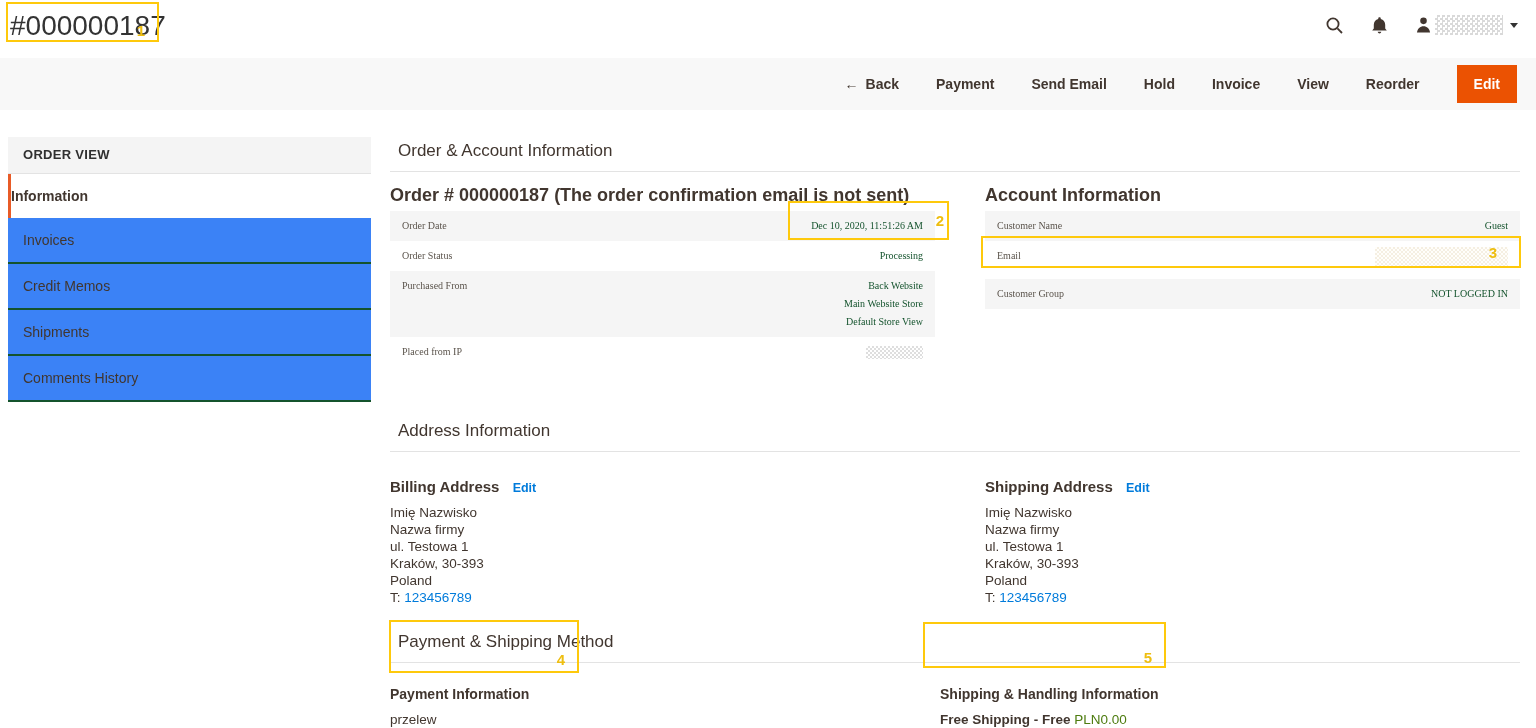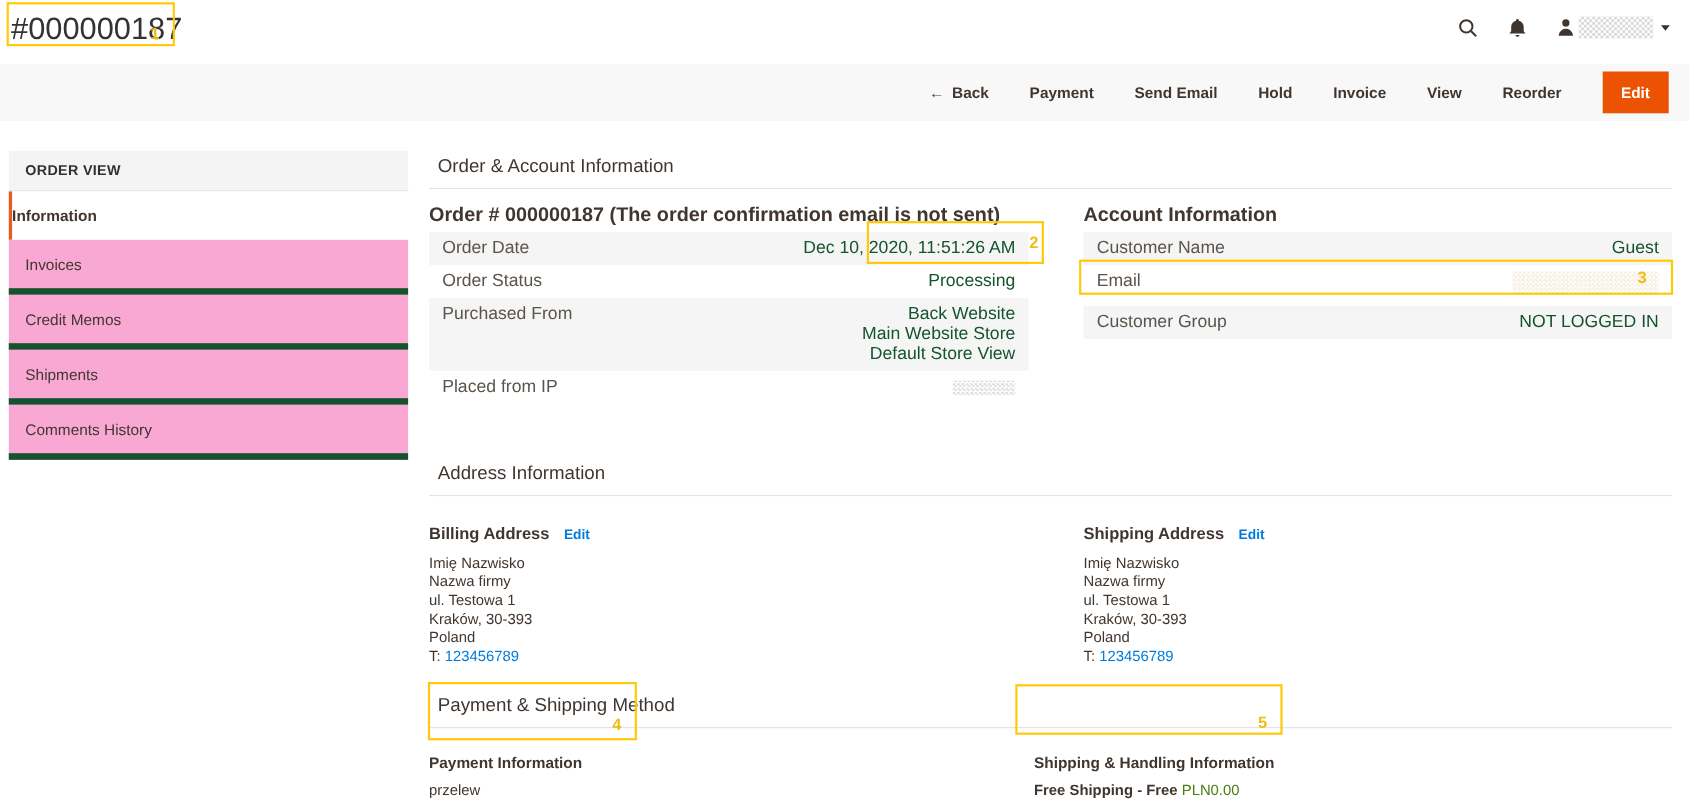--- a/index.html
+++ b/index.html
@@ -40,33 +40,33 @@
   .back-wrap { display:inline-flex; align-items:center; gap:7px; }
   .btn-primary { background:#eb5202; border:none; color:#fff; cursor:pointer;
     font-family:"Liberation Sans",sans-serif; font-size:14px; font-weight:700;
     padding:11px 17px; }
 
   
   .sidebar { position:absolute; left:8px; top:137px; width:363px; }
   .sidebar-title { background:#f4f4f4; border-bottom:1px solid #e3e3e3;
     font-size:13px; font-weight:700; color:#303030; letter-spacing:.3px;
     padding:10px 15px 11px; }
-  .nav-item { background:#f9a8d4; border-bottom:6px solid #14532d;
+  .nav-item { background:#3b82f6; border-bottom:2px solid #14532d;
     padding:14px 15px; font-size:14px; color:#41362f; cursor:pointer; }
   .nav-item.active { background:#fff; border-left:3px solid #e85b27; padding-left:0;
     font-weight:700; border-bottom:none; }
 
   
   .content { position:absolute; left:390px; top:137px; width:1130px; }
   .section-title { font-size:17px; font-weight:400; color:#41362f; margin:0 0 10px 0;
     padding:4px 0 10px 8px; border-bottom:1px solid #e3e3e3; }
   .cols { display:grid; grid-template-columns:545px 535px; column-gap:50px; }
   .block-title { font-size:18px; font-weight:700; color:#41362f; margin:0 0 5px 0; padding-top:3px; }
 
-  .info-table { width:100%; font-size:16px; }
+  .info-table { width:100%; font-size:10px;font-family:Liberation Serif, serif; }
   .irow { display:flex; justify-content:space-between; padding:6px 12px; line-height:18px; }
   .irow.odd { background:#f5f5f5; }
   .irow .lbl { color:#5b544c; }
   .irow .val { text-align:right; color:#14532d; }
 
   .section-gap-addr { margin-top:46px; }
   .addr-head { font-size:15px; font-weight:700; margin:14px 0 9px; padding-top:2px; }
   .link { color:#007bdb; text-decoration:none; cursor:pointer; }
   .edit-link { font-size:12.5px; font-weight:600; margin-left:9px; }
   .addr-lines { font-size:13.5px; line-height:17px; color:#41362f; }

